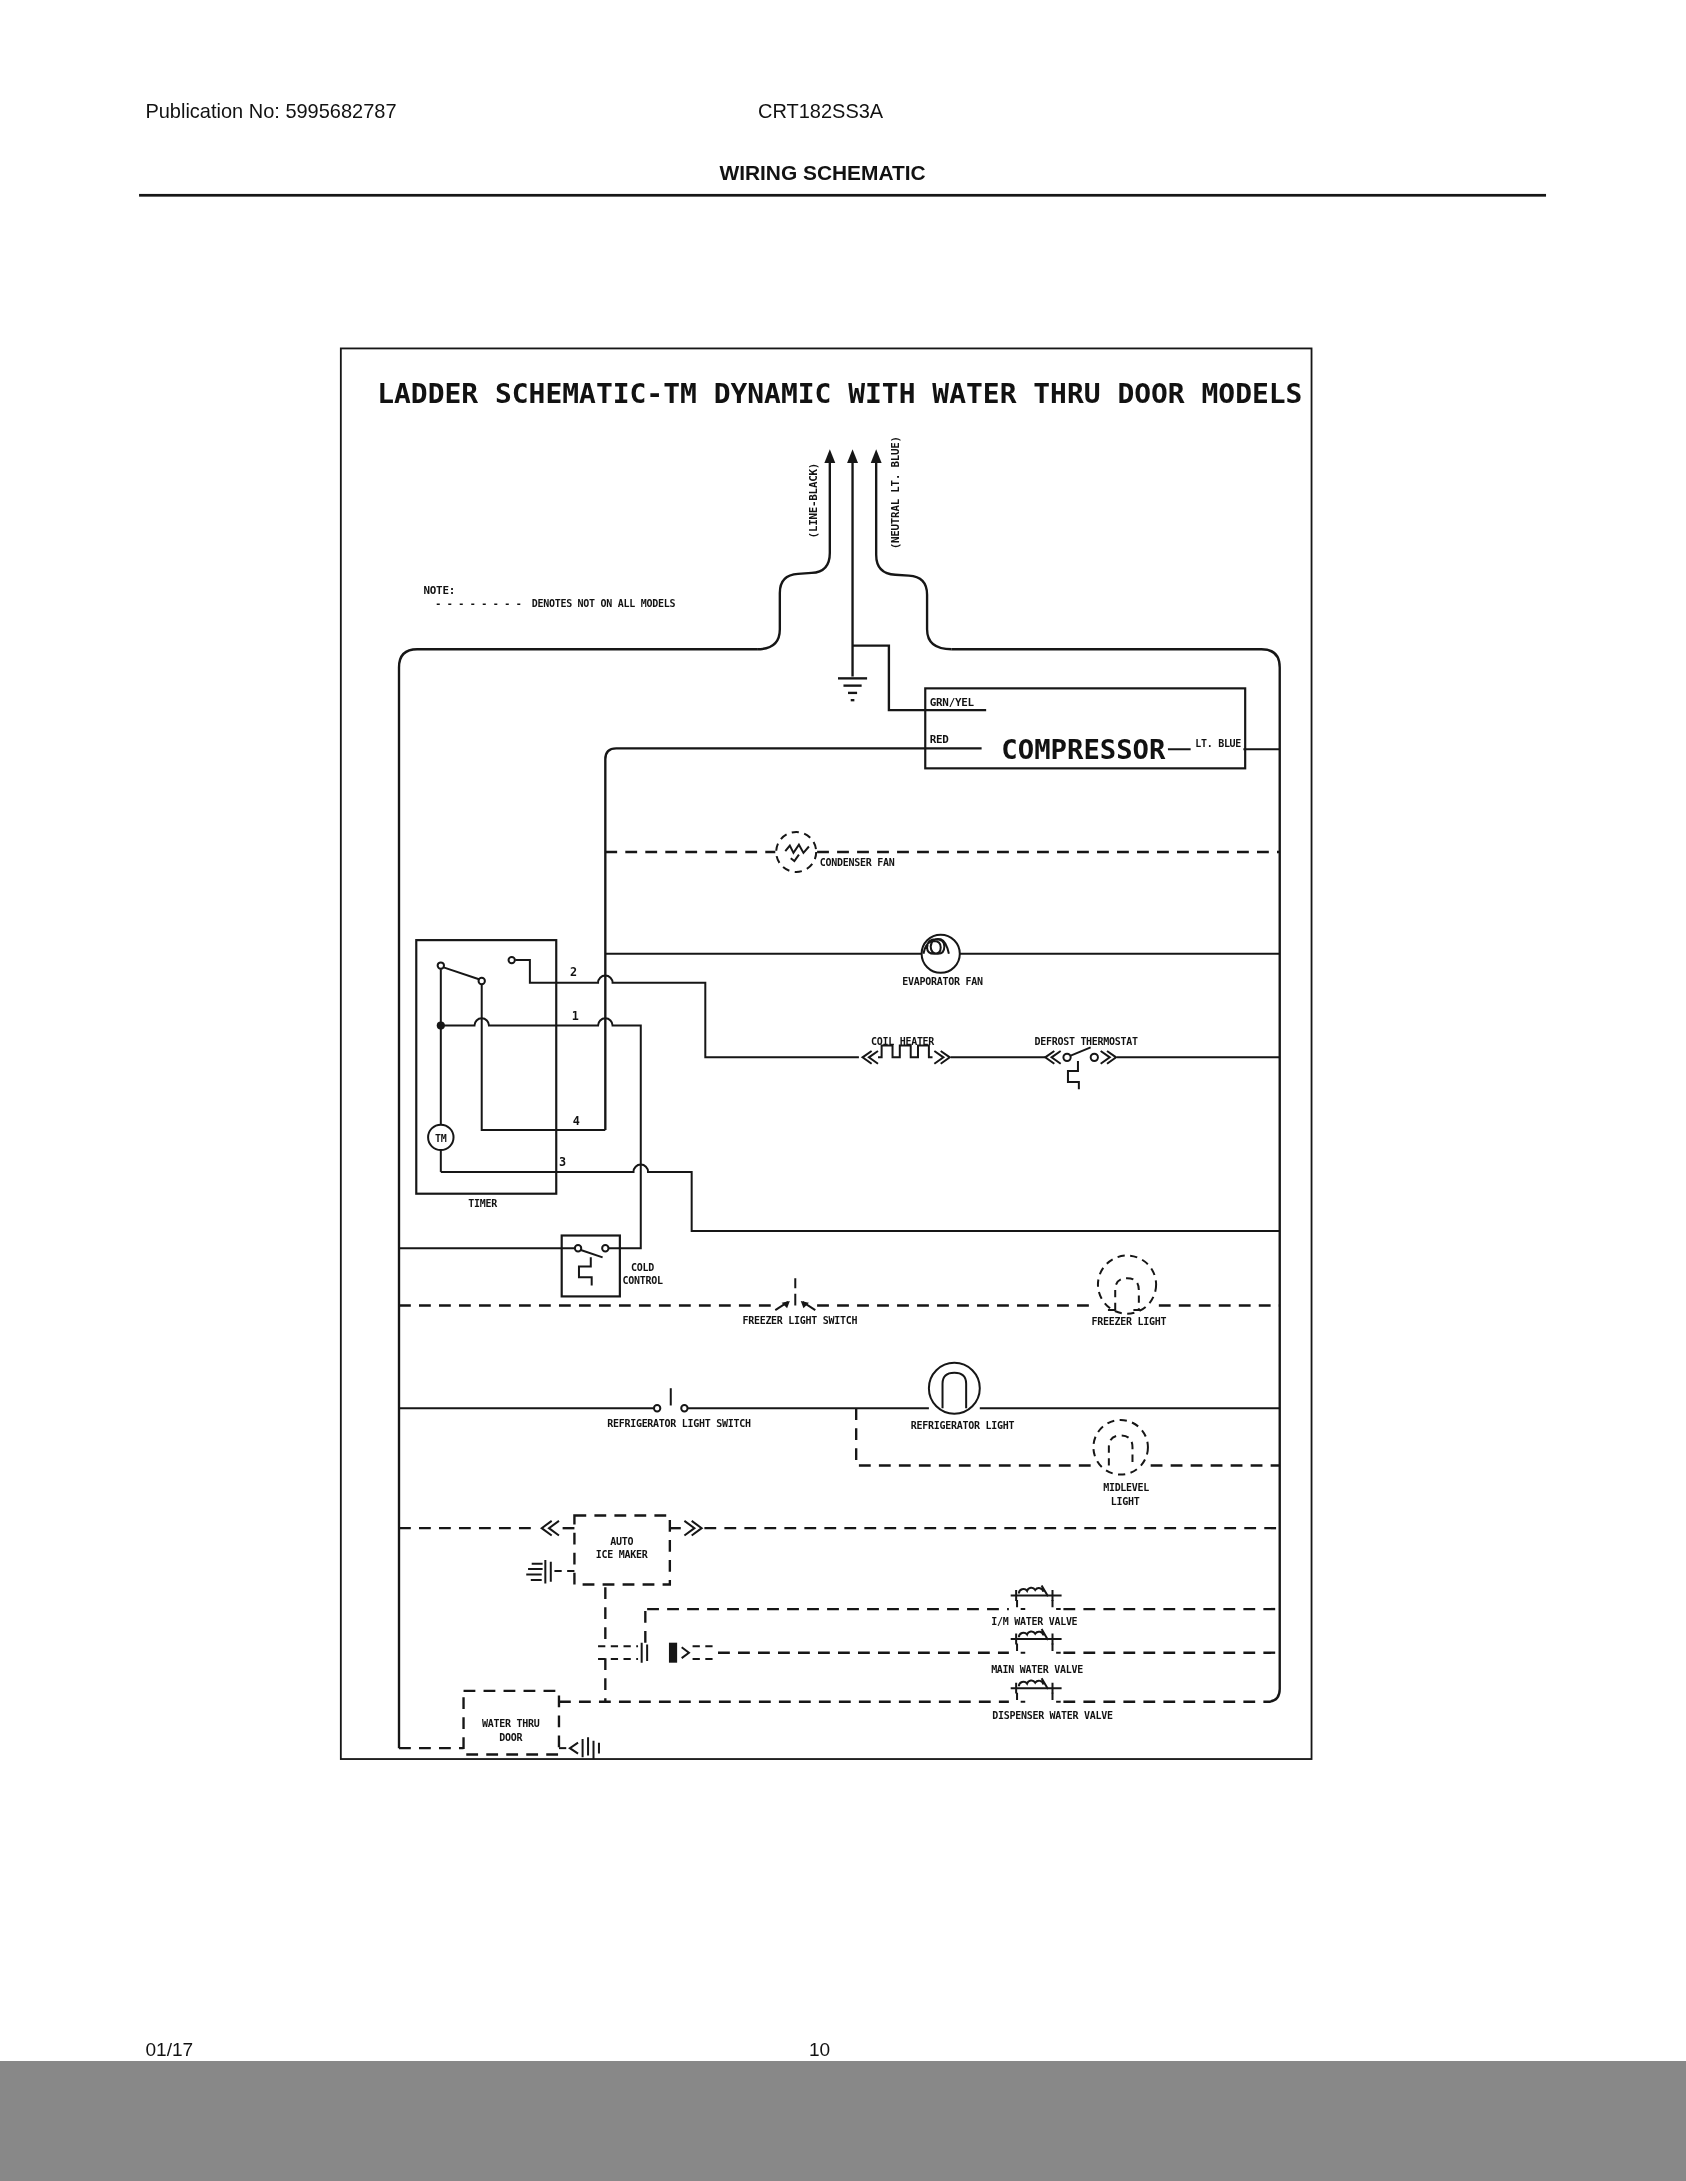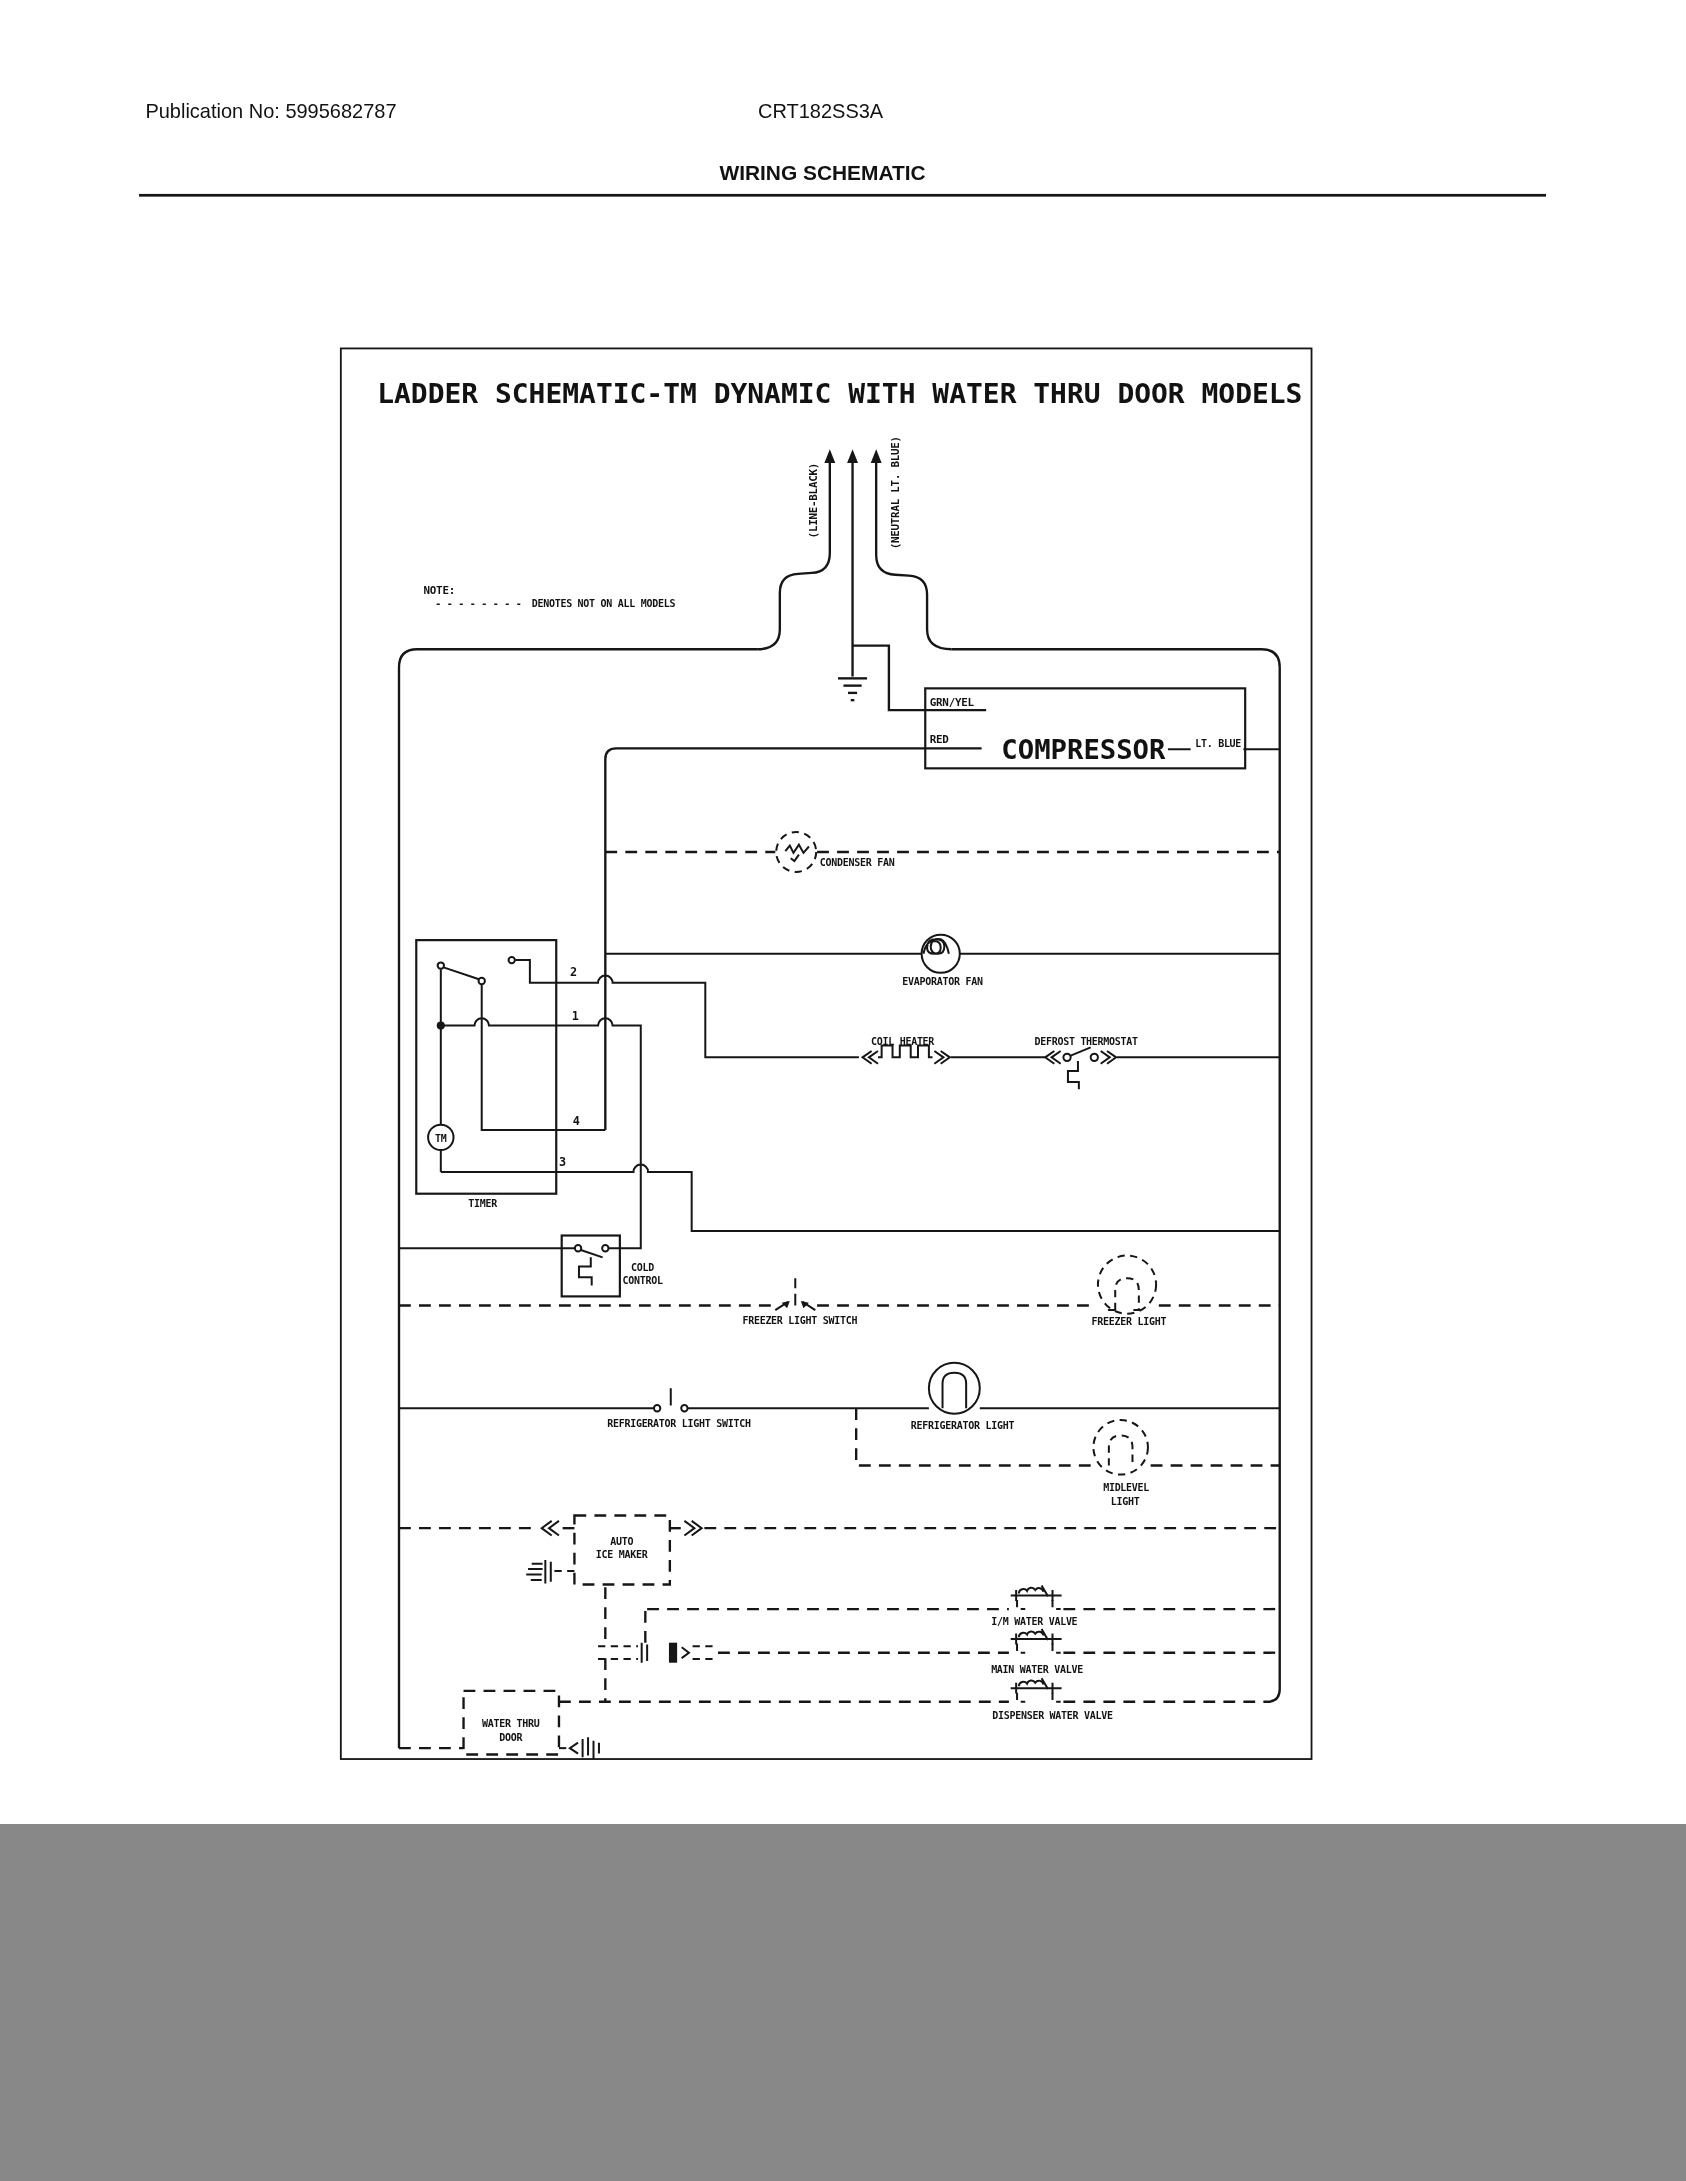--- a/index.html
+++ b/index.html
@@ -1,16 +1,16 @@
 <!DOCTYPE html>
 <html style="font-size:14.5px"><head>
 <meta charset="utf-8">
 <style>
   html,body{margin:0;padding:0;background:#888;}
-  #page{position:relative;width:1686px;height:1824px;background:#ffffff;margin:0 auto;overflow:hidden;}
+  #page{position:relative;width:1686px;height:2061px;background:#ffffff;margin:0 auto;overflow:hidden;}
   svg{position:absolute;left:0;top:0;}
   text{fill:#121212;}
   .hdr{font-family:"Liberation Sans",sans-serif;font-size:22px;}
   .hdrB{font-family:"Liberation Sans",sans-serif;font-size:23px;font-weight:bold;}
   .ftr{font-family:"Liberation Sans",sans-serif;font-size:21px;}
   .ttl{font-family:"DejaVu Sans Mono",monospace;font-size:30px;font-weight:bold;}
   .lbl{font-family:"DejaVu Sans Mono",monospace;font-size:11px;font-weight:bold;letter-spacing:-0.3px;}
   .lbl12{font-family:"DejaVu Sans Mono",monospace;font-size:12px;font-weight:bold;letter-spacing:-0.3px;}
   .big{font-family:"DejaVu Sans Mono",monospace;font-size:30px;font-weight:bold;}
   .num{font-family:"DejaVu Sans Mono",monospace;font-size:13px;font-weight:bold;}

